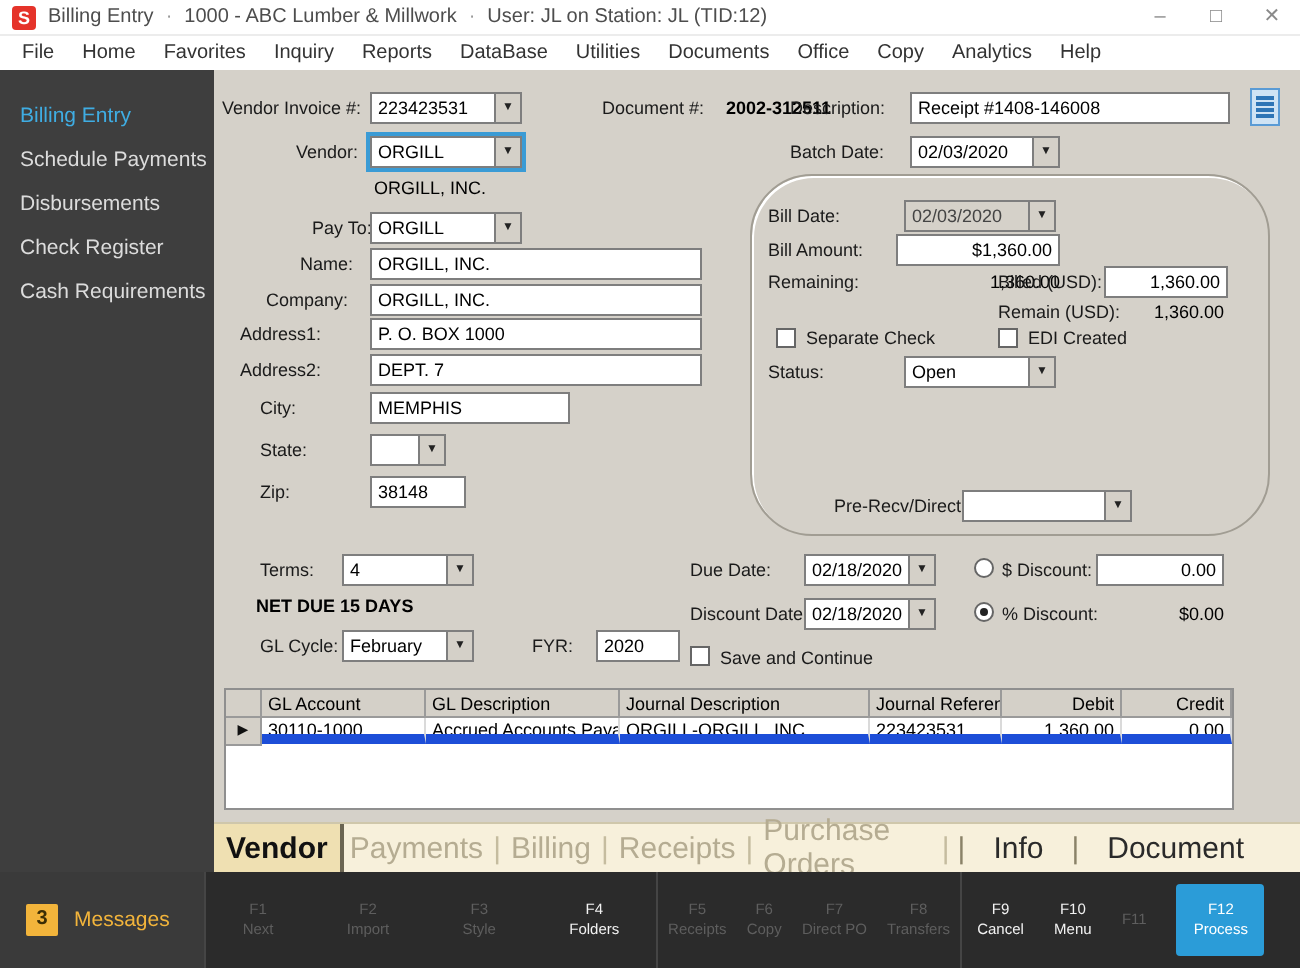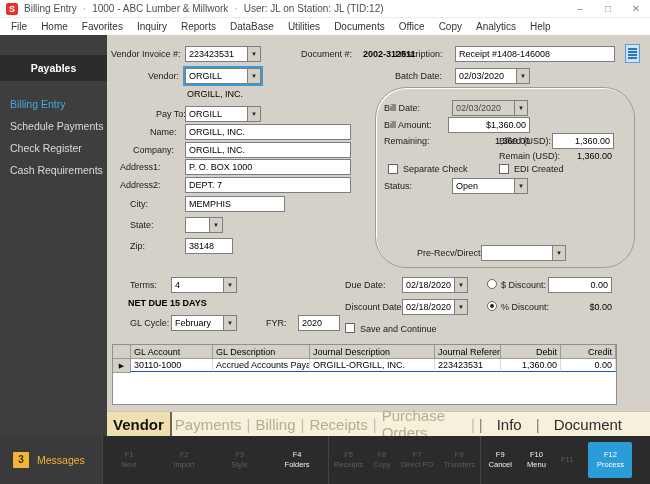--- a/index.html
+++ b/index.html
@@ -43,21 +43,21 @@
   .cb { position:absolute; width:10px; height:10px; background:#fff; border:1px solid #666; }
   .rd { position:absolute; width:10px; height:10px; background:#fff; border:1px solid #666; border-radius:50%; }
   .rd.sel::after { content:""; position:absolute; left:2px; top:2px; width:4px; height:4px; background:#222; border-radius:50%; }
   .doc-icon { position:absolute; left:518px; top:9px; width:15px; height:19px; border:1px solid #5A9BD5; background:#CFE3F4; display:flex; flex-direction:column; justify-content:space-evenly; padding:2px; }
   .doc-icon i { display:block; height:2px; background:#2E75B6; }
 
   
   .grid { position:absolute; left:5px; top:309px; width:505px; height:61px; background:#fff; border:1px solid #8F8F8F; }
   .g-head, .g-row { display:flex;justify-content:flex-end; }
   .g-head .g-c { background:#D4D0C8; height:14px; line-height:14px; font-size:9px; padding:0 3px; border-right:1px solid #9A9A9A; border-bottom:1px solid #9A9A9A; overflow:hidden; white-space:nowrap; }
-  .g-row .g-c { background:#fff; height:13px; line-height:13px; font-size:9px; padding:0 3px; border-right:1px solid #DADADA; border-bottom:1px solid #1d4ed8; overflow:hidden; white-space:nowrap; }
+  .g-row .g-c { background:#fff; height:13px; line-height:13px; font-size:9px; padding:0 3px; border-right:1px solid #DADADA; border-bottom:5px solid #1d4ed8; overflow:hidden; white-space:nowrap; }
   .g-sel { width:18px; flex:none; background:#D4D0C8; border-right:1px solid #9A9A9A; border-bottom:1px solid #9A9A9A; text-align:center; font-size:7px; line-height:13px; color:#111; }
   .c0 { width:82px; flex:none; } .c1 { width:97px; flex:none; } .c2 { width:125px; flex:none; }
   .c3 { width:66px; flex:none; } .c4 { width:60px; flex:none; text-align:right; } .c5 { width:55px; flex:none; text-align:right; }
 
   
   .tabstrip { position:absolute; left:107px; top:411px; width:543px; height:25px; background:#F7F0DB; border-top:1px solid #CFC7AB; display:flex; align-items:center; padding:0 28px 0 0; font-size:15px; }
   .tab-active { background:#EFE0B2; color:#111; padding:4px 6px; border-right:2px solid #6B6552; font-weight:bold; }
   .tab { color:#B5AC92; padding:0 3px; }
   .tabsep { color:#C5BC9F; padding:0 2px; }
   .tabs-right { margin-left:auto; display:flex; align-items:center; gap:12px; color:#2A2A2A; }
@@ -103,24 +103,24 @@
     <span class="menuitem">DataBase</span>
     <span class="menuitem">Utilities</span>
     <span class="menuitem">Documents</span>
     <span class="menuitem">Office</span>
     <span class="menuitem">Copy</span>
     <span class="menuitem">Analytics</span>
     <span class="menuitem">Help</span>
   </div>
 
   <div class="sidebar">
-    <div class="sideband">Payables</div>
     <div class="sideitems">
       <div class="sideitem active">Billing Entry</div>
       <div class="sideitem">Schedule Payments</div>
+      <div class="sideitem">Disbursements</div>
       <div class="sideitem">Check Register</div>
       <div class="sideitem">Cash Requirements</div>
     </div>
   </div>
 
   <div class="main">
 
     <span class="fl" style="left:4px; top:14px;">Vendor Invoice #:</span>
     <div class="combo" style="left:78px; top:11px; width:76px;">
       <span class="combo-val">223423531</span>

